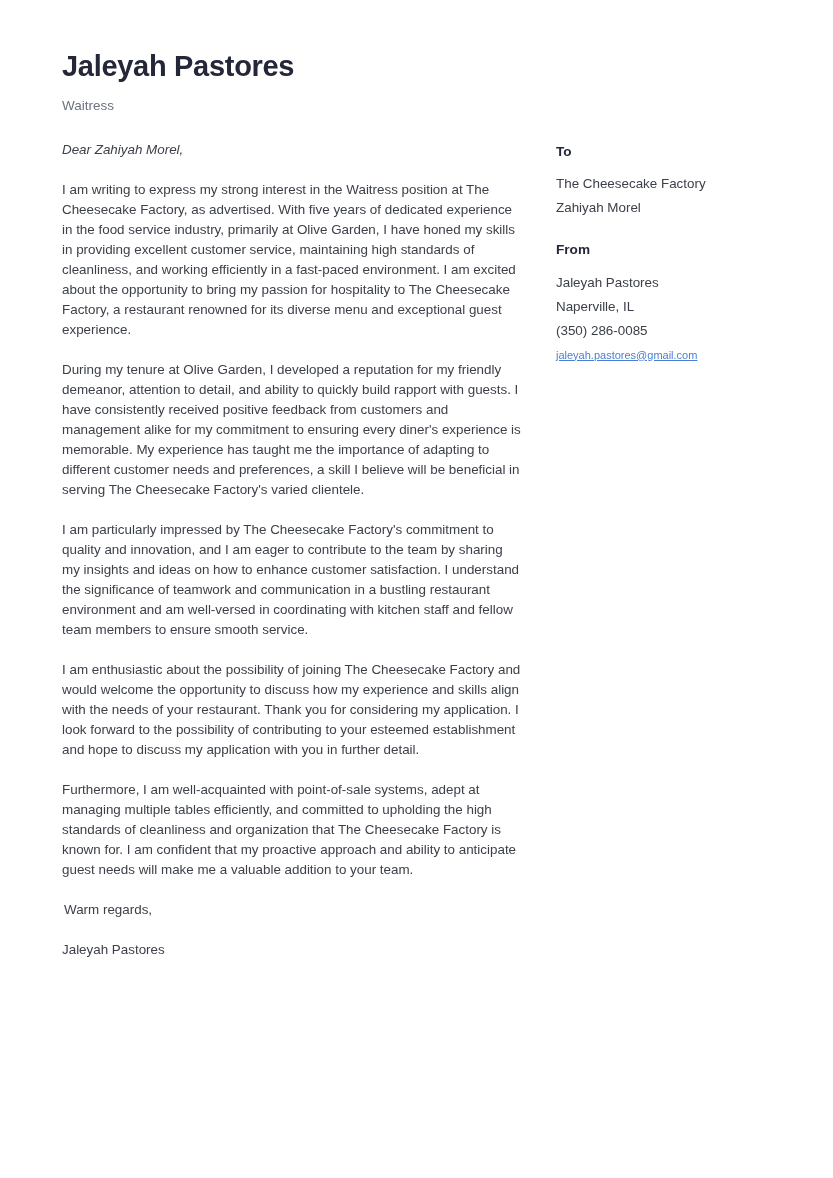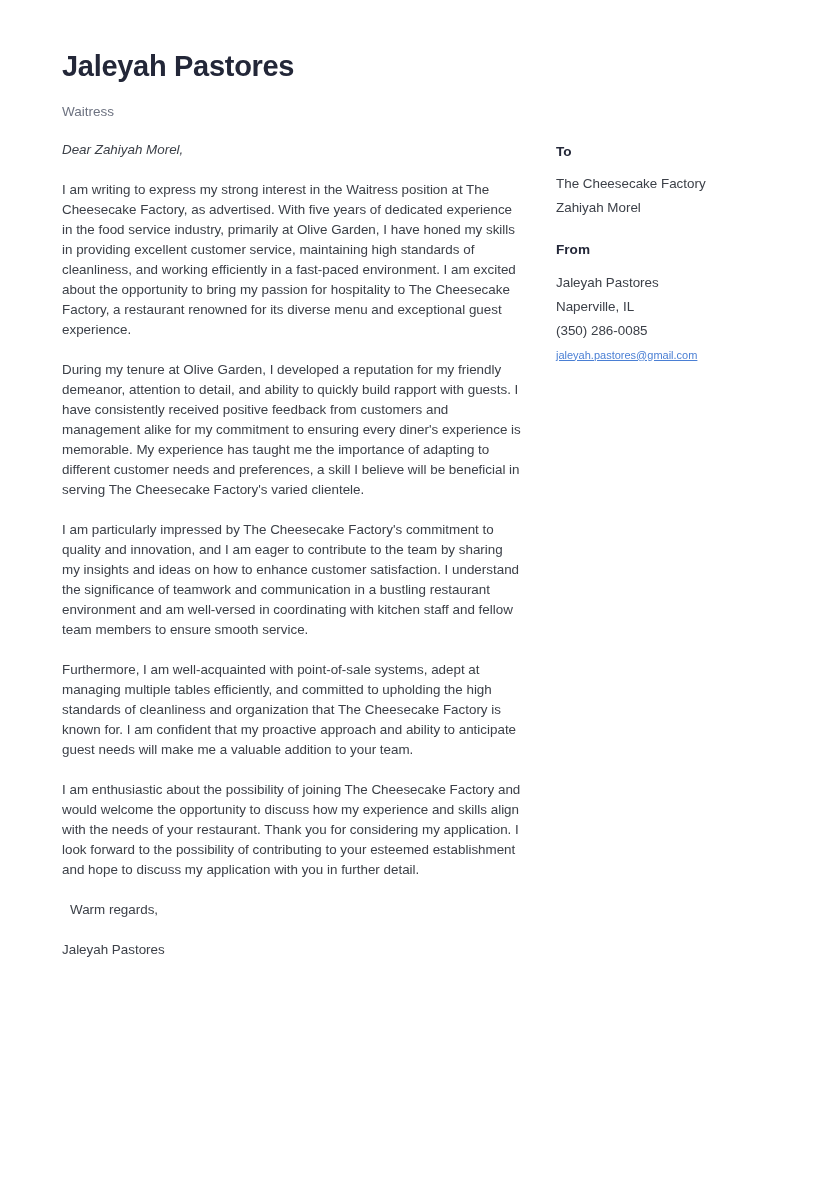--- a/index.html
+++ b/index.html
@@ -35,21 +35,21 @@
     font-weight: bold;
     color: #232738;
     letter-spacing: -0.3px;
     line-height: 1.12;
     margin: 0;
   }
   .header-role {
     font-size: 13.5px;
     font-weight: normal;
     color: #6d7280;
-    margin: 22px 0 0 0;
+    margin: 16px 0 0 0;
     line-height: 1.2;
   }
 
   
   .columns {
     position: absolute;
     left: 0;
     top: 140px;
     width: 833px;
   }
@@ -78,21 +78,21 @@
     font-size: 13.4px;
     color: #3c4048;
     line-height: 20px;
     margin: 0 0 20px 0;
     text-align: left;
   }
   .closing {
     font-size: 13.4px;
     color: #3c4048;
     line-height: 20px;
-    margin: 0 0 20px 8px;
+    margin: 0 0 20px 2px;
   }
   .signature {
     font-size: 13.4px;
     color: #3c4048;
     line-height: 20px;
     margin: 0;
   }
 
   
   .meta-block {
@@ -134,22 +134,22 @@
     <p class="header-role">Waitress</p>
   </div>
 
   <div class="columns">
 
     <div class="col-letter">
       <p class="salutation">Dear Zahiyah Morel,</p>
       <p class="para">I am writing to express my strong interest in the Waitress position at The Cheesecake Factory, as advertised. With five years of dedicated experience in the food service industry, primarily at Olive Garden, I have honed my skills in providing excellent customer service, maintaining high standards of cleanliness, and working efficiently in a fast-paced environment. I am excited about the opportunity to bring my passion for hospitality to The Cheesecake Factory, a restaurant renowned for its diverse menu and exceptional guest experience.</p>
       <p class="para">During my tenure at Olive Garden, I developed a reputation for my friendly demeanor, attention to detail, and ability to quickly build rapport with guests. I have consistently received positive feedback from customers and management alike for my commitment to ensuring every diner's experience is memorable. My experience has taught me the importance of adapting to different customer needs and preferences, a skill I believe will be beneficial in serving The Cheesecake Factory's varied clientele.</p>
       <p class="para">I am particularly impressed by The Cheesecake Factory's commitment to quality and innovation, and I am eager to contribute to the team by sharing my insights and ideas on how to enhance customer satisfaction. I understand the significance of teamwork and communication in a bustling restaurant environment and am well-versed in coordinating with kitchen staff and fellow team members to ensure smooth service.</p>
+      <p class="para">I am enthusiastic about the possibility of joining The Cheesecake Factory and would welcome the opportunity to discuss how my experience and skills align with the needs of your restaurant. Thank you for considering my application. I look forward to the possibility of contributing to your esteemed establishment and hope to discuss my application with you in further detail.</p>
       <p class="para">Furthermore, I am well-acquainted with point-of-sale systems, adept at managing multiple tables efficiently, and committed to upholding the high standards of cleanliness and organization that The Cheesecake Factory is known for. I am confident that my proactive approach and ability to anticipate guest needs will make me a valuable addition to your team.</p>
-      <p class="para">I am enthusiastic about the possibility of joining The Cheesecake Factory and would welcome the opportunity to discuss how my experience and skills align with the needs of your restaurant. Thank you for considering my application. I look forward to the possibility of contributing to your esteemed establishment and hope to discuss my application with you in further detail.</p>
       <p class="closing">Warm regards,</p>
       <p class="signature">Jaleyah Pastores</p>
     </div>
 
     <div class="col-meta">
 
       <div class="meta-block">
         <p class="meta-title">To</p>
         <p class="meta-line">The Cheesecake Factory</p>
         <p class="meta-line">Zahiyah Morel</p>

